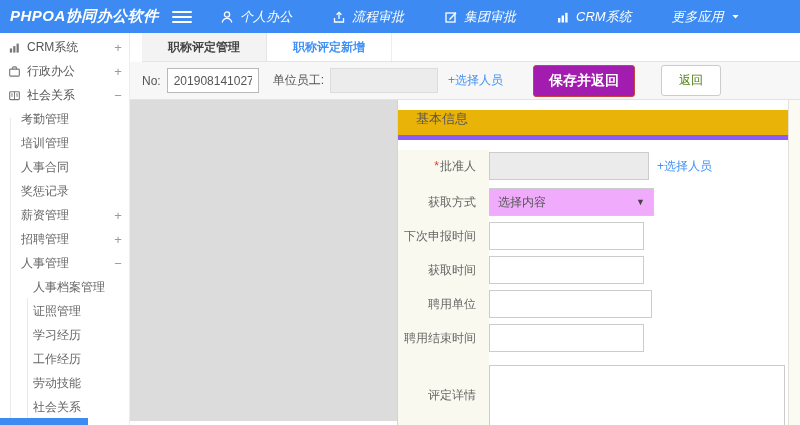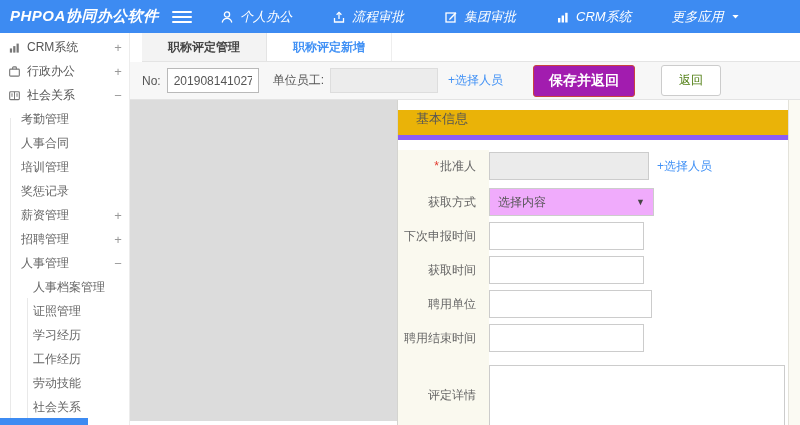--- a/index.html
+++ b/index.html
@@ -162,25 +162,25 @@
           </svg>
         </span>
         <span class="lbl">社会关系</span>
         <span class="tog">−</span>
       </div>
       <div class="side-item lvl1">
         <span class="lbl">考勤管理</span>
         <span class="tog"></span>
       </div>
       <div class="side-item lvl1">
+        <span class="lbl">培训管理</span>
+        <span class="tog"></span>
+      </div>
+      <div class="side-item lvl1">
         <span class="lbl">人事合同</span>
-        <span class="tog"></span>
-      </div>
-      <div class="side-item lvl1">
-        <span class="lbl">培训管理</span>
         <span class="tog"></span>
       </div>
       <div class="side-item lvl1">
         <span class="lbl">奖惩记录</span>
         <span class="tog"></span>
       </div>
       <div class="side-item lvl1">
         <span class="lbl">薪资管理</span>
         <span class="tog">+</span>
       </div>

